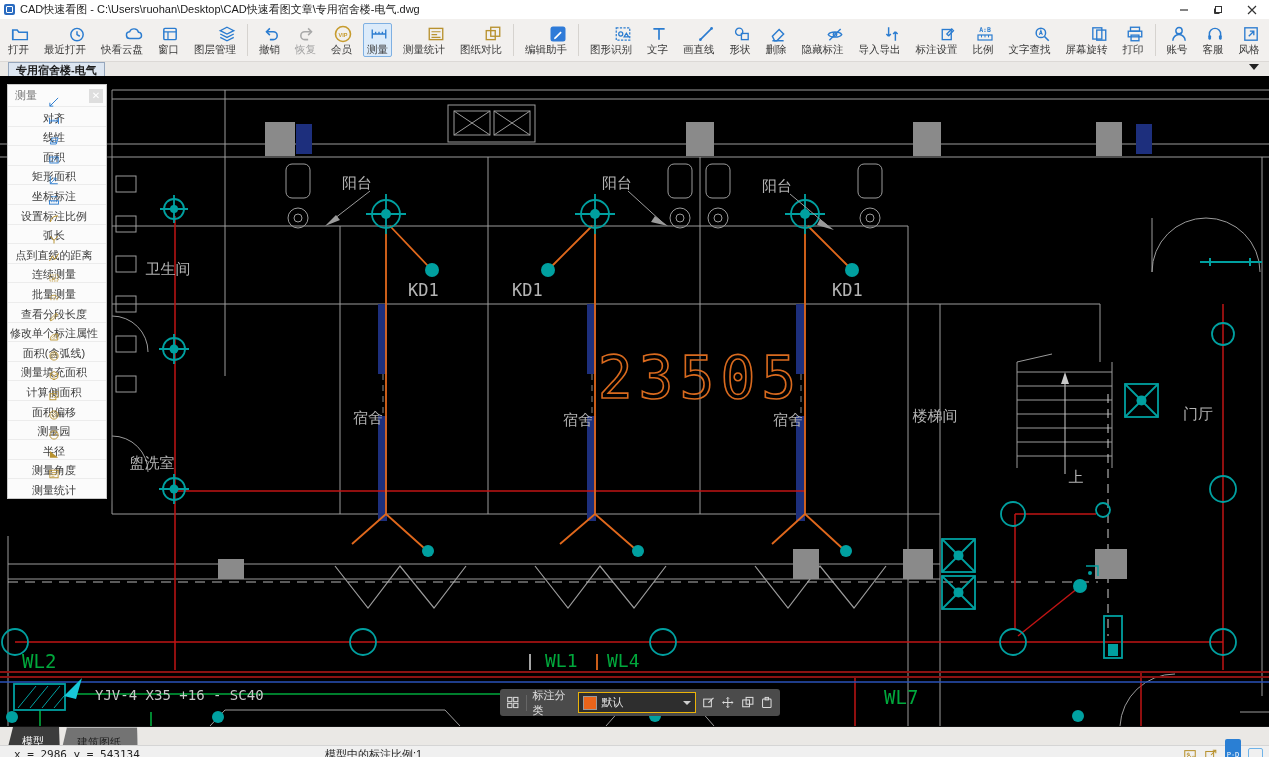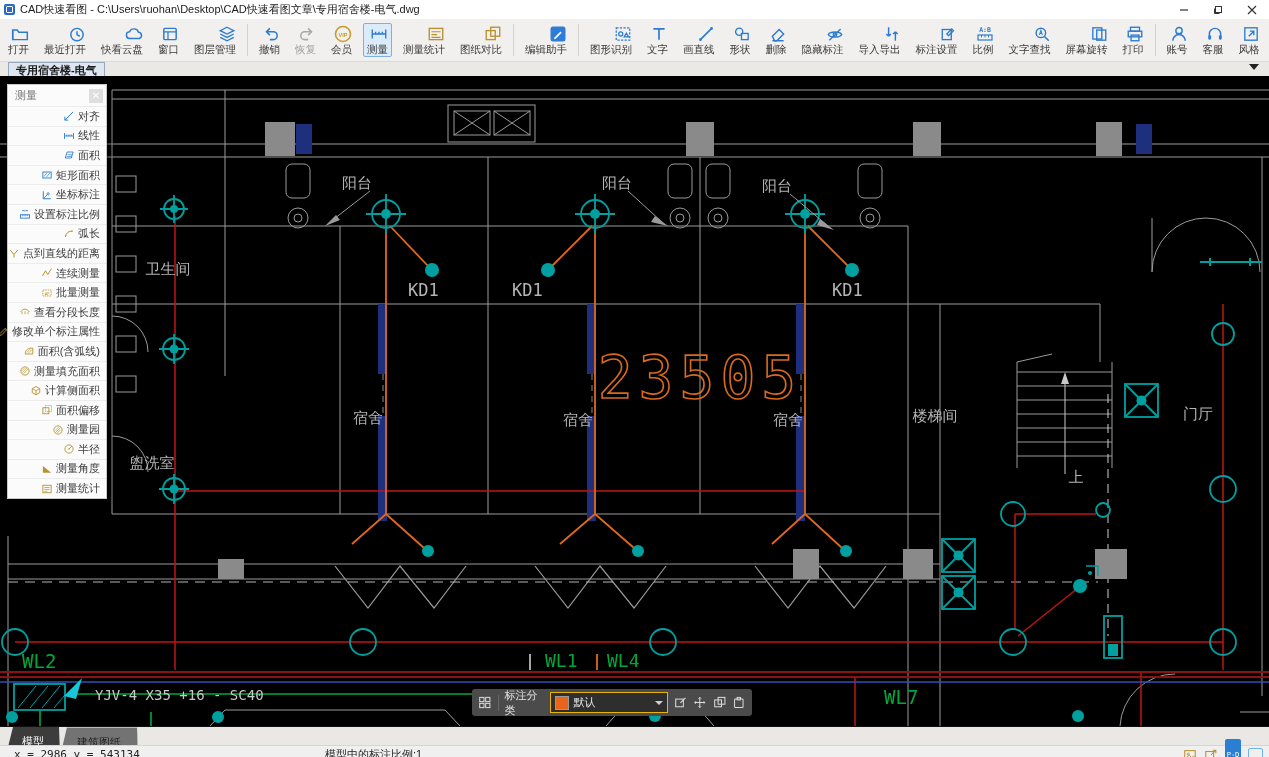--- a/index.html
+++ b/index.html
@@ -36,25 +36,25 @@
   
   .canvas{position:relative;height:650px;background:#000;}
   .canvas > svg.draw{position:absolute;inset:0;}
   
   .mpanel{position:absolute;left:7px;top:8px;width:98px;background:#fbfbfb;border:1px solid #c9c9c9;
           box-shadow:2px 3px 6px rgba(0,0,0,.45);font-size:11px;color:#3c3c3c;}
   .mpanel-h{height:21px;display:flex;align-items:center;color:#777;padding-left:7px;}
   .mpanel-close{margin-left:auto;margin-right:3px;width:14px;height:14px;background:#dedede;color:#fff;
                 display:flex;align-items:center;justify-content:center;font-size:10px;}
   .mitem{height:18.6px;display:flex;align-items:center;justify-content:flex-end;gap:3px;
-         padding-right:6px;border-top:1px solid #ececec;white-space:nowrap;}
+         padding-right:6px;border-top:1px solid #ececec;white-space:nowrap;flex-direction:column;}
   .mitem svg{width:12px;height:12px;flex:0 0 12px;color:#2b7cd0;}
   .mitem.gold svg{color:#b8922f;}
   
-  .classify{position:absolute;left:472px;top:613px;width:268px;height:27px;background:#4b4b4b;border-radius:3px;
+  .classify{position:absolute;left:500px;top:613px;width:268px;height:27px;background:#4b4b4b;border-radius:3px;
             display:flex;align-items:center;color:#e3e3e3;font-size:11px;padding:0 6px;gap:6px;}
   .classify svg{width:15px;height:15px;color:#dcdcdc;}
   .csep{width:1px;height:16px;background:#666;}
   .cdrop{width:118px;height:19px;background:#2e2e2e;border:1px solid #eab308;display:flex;align-items:center;
          gap:4px;padding:0 4px;}
   .swatch{width:12px;height:12px;border:1px solid #999;}
   .cdrop .arr{margin-left:auto;width:0;height:0;border-left:4px solid transparent;border-right:4px solid transparent;
               border-top:4px solid #cfcfcf;}
   
   .sheetbar{height:18px;background:#eae8e5;display:flex;align-items:flex-start;border-top:1px solid #111;}

